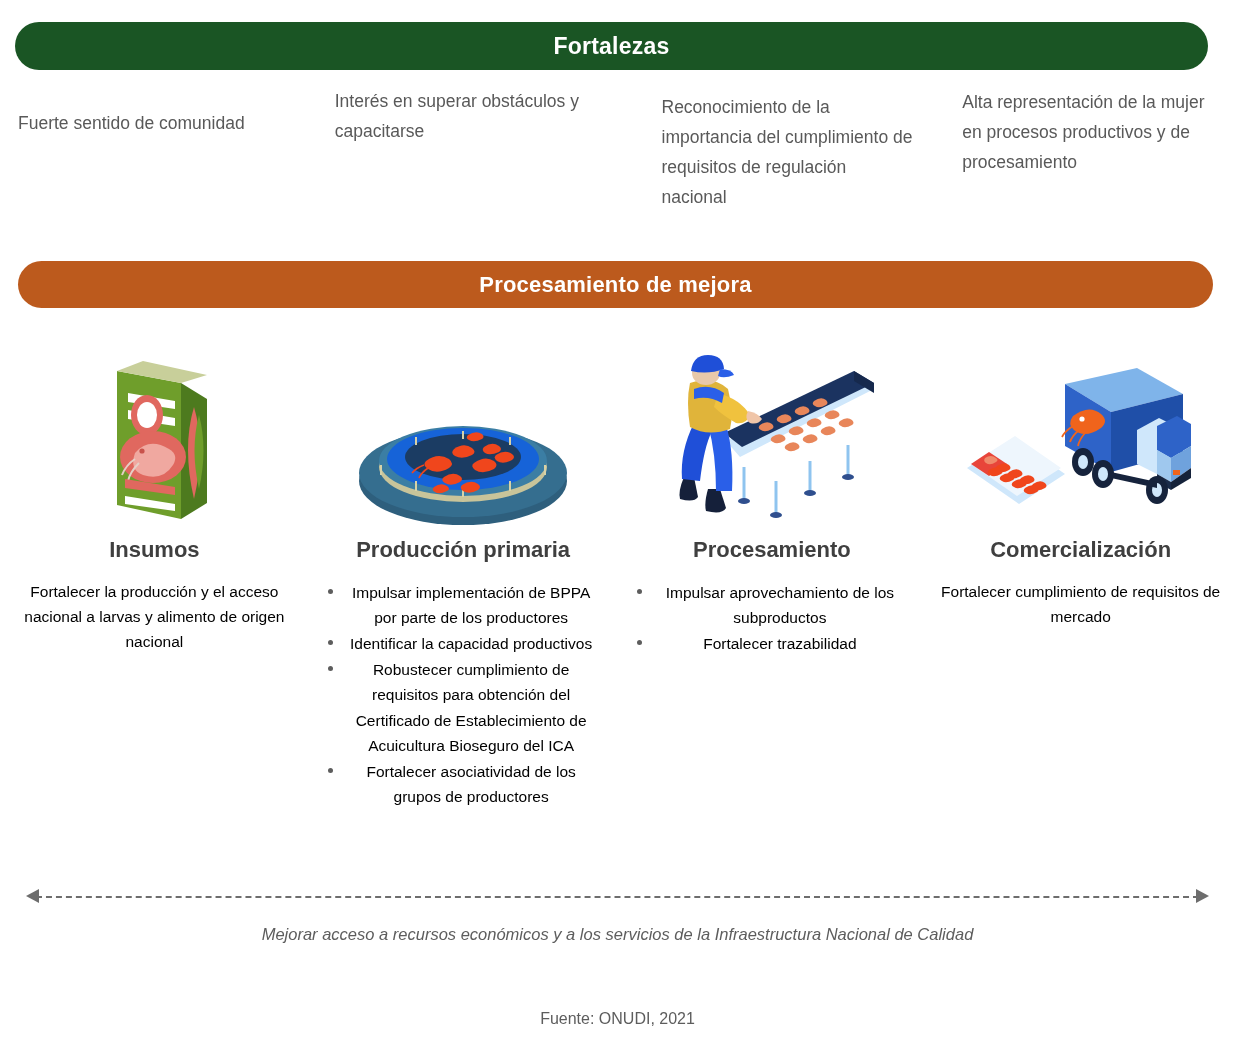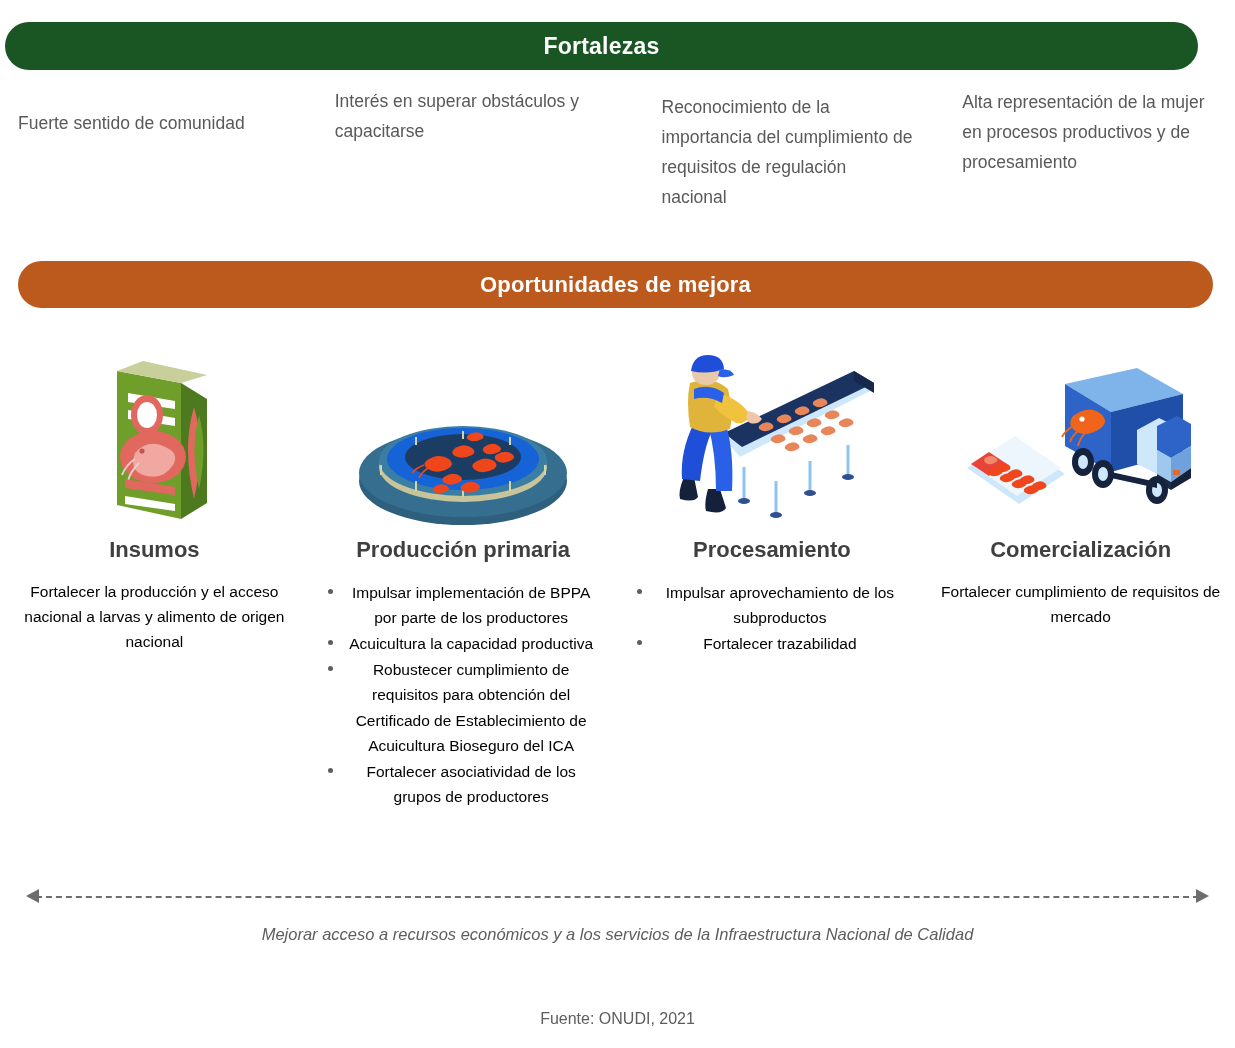--- a/index.html
+++ b/index.html
@@ -20,21 +20,21 @@
   .banner {
     position: absolute;
     display: flex;
     align-items: center;
     justify-content: center;
     color: #ffffff;
     font-weight: bold;
     letter-spacing: .2px;
   }
   #strengths-banner {
-    left: 5px;
+    left: 15px;
     top: 22px;
     width: 1193px;
     height: 48px;
     background: #1A5524;
     border-radius: 24px;
     font-size: 23px;
     justify-content: center;
   }
   #opportunities-banner {
     left: 18px;
@@ -195,21 +195,21 @@
 </div>
 
 <div id="strengths-row">
   <div class="strength-cell" id="strength-0">Fuerte sentido de comunidad</div>
   <div class="strength-cell" id="strength-1">Interés en superar obstáculos y capacitarse</div>
   <div class="strength-cell" id="strength-2">Reconocimiento de la importancia del cumplimiento de requisitos de regulación nacional</div>
   <div class="strength-cell" id="strength-3">Alta representación de la mujer en procesos productivos y de procesamiento</div>
 </div>
 
 <div class="banner" id="opportunities-banner">
-  <span>Oportunidades de mejora</span>
+  <span>Procesamiento de mejora</span>
 </div>
 
 <div id="stages">
 
   <div class="stage">
     <div class="stage-art">
       <svg width="118" height="176" viewBox="0 0 118 176">
 
         <polygon points="86,30 112,46 112,150 86,166" fill="#4d7a1e"></polygon>
 
@@ -275,21 +275,21 @@
           <path d="M78 98 q7 -5 13 -1 q4 3 0 5 q-8 4 -12 1 q-4 -2 -1 -5 z"></path>
           <path d="M140 66 q9 -6 16 -1 q4 3 0 6 q-9 5 -15 1 q-4 -3 -1 -6 z"></path>
           <path d="M112 46 q8 -5 14 -1 q3 3 0 5 q-8 4 -13 1 q-4 -2 -1 -5 z"></path>
         </g>
       </svg>
     </div>
     <div class="stage-title">Producción primaria</div>
     <div class="stage-body">
       <ul class="bullets">
         <li><span class="dot"></span><span>Impulsar implementación de BPPA por parte de los productores</span></li>
-        <li><span class="dot"></span><span>Acuicultura la capacidad productiva</span></li>
+        <li><span class="dot"></span><span>Identificar la capacidad productivos</span></li>
         <li><span class="dot"></span><span>Robustecer cumplimiento de requisitos para obtención del Certificado de Establecimiento de Acuicultura Bioseguro del ICA</span></li>
         <li><span class="dot"></span><span>Fortalecer asociatividad de los grupos de productores</span></li>
       </ul>
     </div>
   </div>
 
   <div class="stage">
     <div class="stage-art">
       <svg width="215" height="180" viewBox="0 0 215 180">
 

